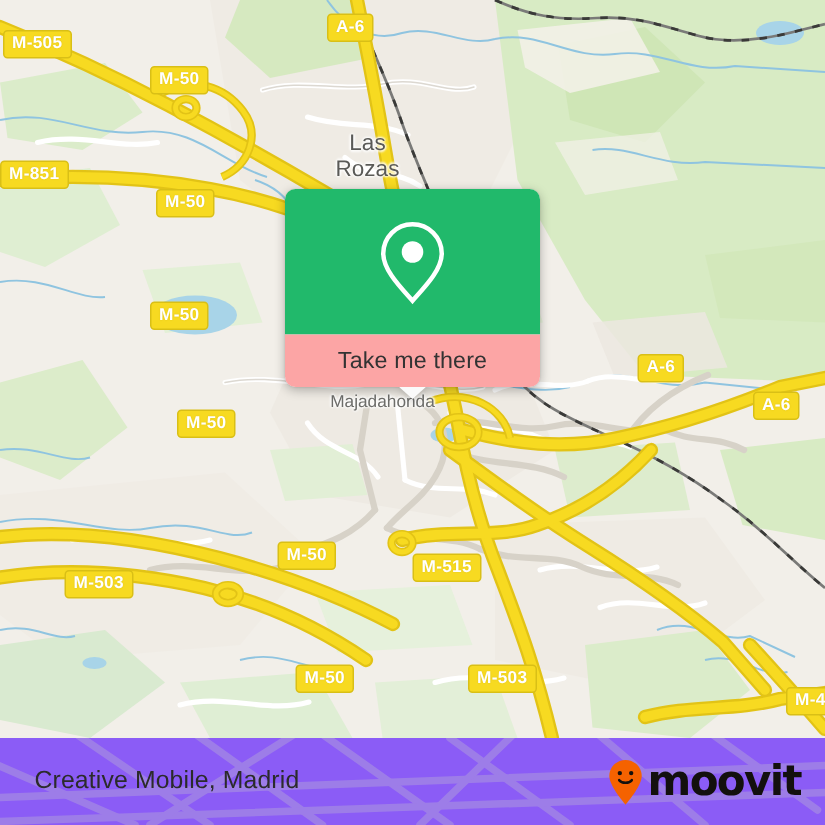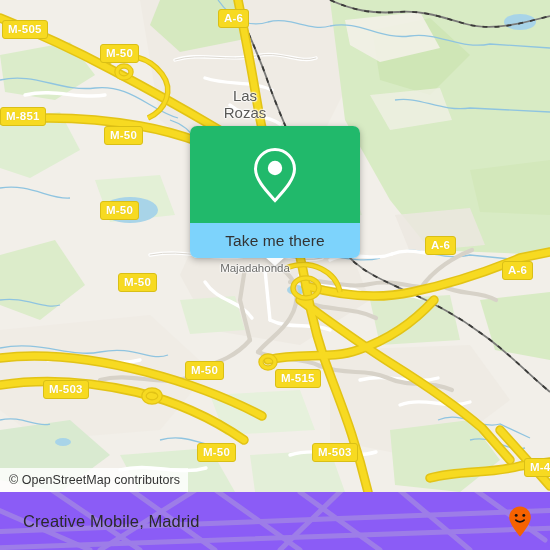--- a/index.html
+++ b/index.html
@@ -104,21 +104,21 @@
   .popup-head {
     height: 97px;
     background: #21b96b;
     border-radius: 7px 7px 0 0;
     display: flex;
     align-items: center;
     justify-content: center;
   }
   .popup-foot {
     height: 35px;
-    background: #7dd3fc;
+    background: #fca5a5;
     border-radius: 0 0 7px 7px;
     display: flex;
     align-items: center;
     justify-content: center;
     color: #333333;
     font-size: 15.5px;
     letter-spacing: 0.1px;
     position: relative;
     z-index: 2;
   }
@@ -364,23 +364,20 @@
         <div class="shield" style="left: 502px; top: 261px;">A-6</div>
         <div class="shield" style="left: 118px; top: 273px;">M-50</div>
         <div class="shield" style="left: 185px; top: 361px;">M-50</div>
         <div class="shield" style="left: 275px; top: 369px;">M-515</div>
         <div class="shield" style="left: 43px; top: 380px;">M-503</div>
         <div class="shield" style="left: 312px; top: 443px;">M-503</div>
         <div class="shield" style="left: 197px; top: 443px;">M-50</div>
         <div class="shield" style="left: 524px; top: 458px;">M-40</div>
       </div>
 
-    <div class="attribution">
-      <span>© OpenStreetMap contributors</span>
-    </div>
 
     <div class="popup">
       <div class="popup-head">
         <svg class="pin-icon" width="48" height="58" viewBox="0 0 48 58">
           <path d="M24 3.5 C13.2 3.5 4.5 12.2 4.5 23 C4.5 34 16 45.5 24 54.5 C32 45.5 43.5 34 43.5 23 C43.5 12.2 34.8 3.5 24 3.5 Z" fill="none" stroke="#ffffff" stroke-width="3"></path>
           <circle cx="24" cy="22" r="7.2" fill="#ffffff"></circle>
         </svg>
       </div>
       <div class="popup-foot">
         <span>Take me there</span>
@@ -408,15 +405,16 @@
 
     <div class="footer-title">Creative Mobile, Madrid</div>
 
     <div class="brand">
       <svg width="28" height="32" viewBox="0 0 28 32">
         <path d="M14 31.5 C14 31.5 3.2 19.2 3.2 12.4 C3.2 6.4 8.0 1.6 14 1.6 C20 1.6 24.8 6.4 24.8 12.4 C24.8 19.2 14 31.5 14 31.5 Z" fill="#f56200"></path>
         <circle cx="10.2" cy="10.4" r="1.45" fill="#13100e"></circle>
         <circle cx="17.8" cy="10.4" r="1.45" fill="#13100e"></circle>
         <path d="M9.8 15.1 C11.4 17.4 16.6 17.4 18.2 15.1" fill="none" stroke="#13100e" stroke-width="1.7" stroke-linecap="round"></path>
       </svg>
+      <span class="brand-wordmark">moovit</span>
     </div>
   </div>
 </div>
 
 </body></html>

